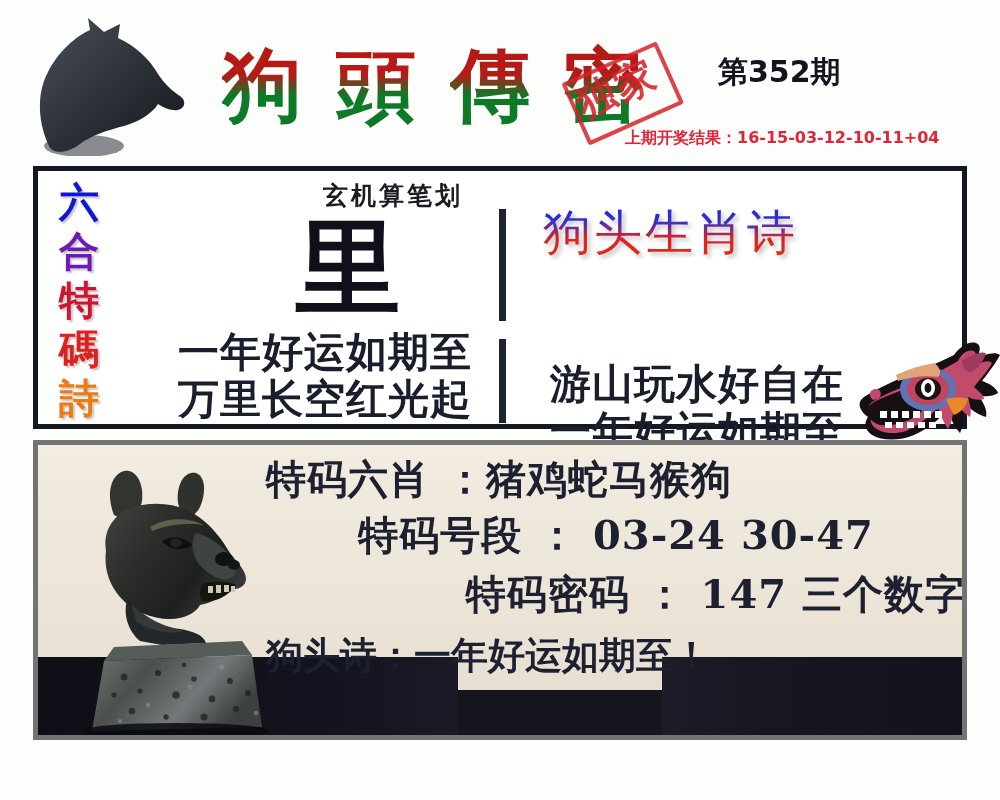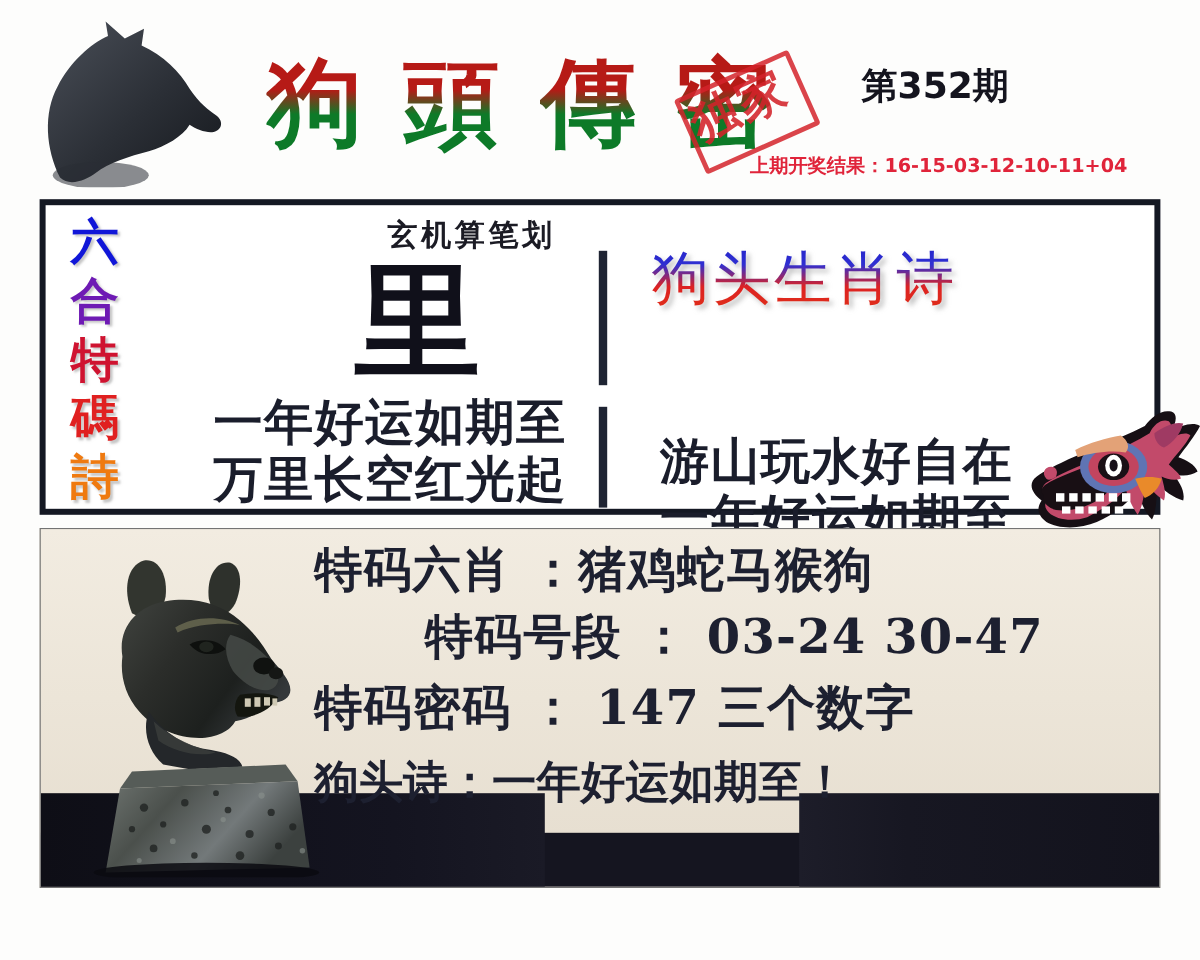--- a/index.html
+++ b/index.html
@@ -145,21 +145,21 @@
   }
   .poem-line{
     font-family:"DejaVu Sans","Liberation Sans",sans-serif;
     font-weight:bold;font-size:41px;line-height:47px;
     color:#1a1d2b;letter-spacing:1px;white-space:nowrap;
   }
 
   
   .panel-b{
     position:absolute;left:33px;top:440px;width:934px;height:300px;
-    border:1px solid #737373;
+    border:5px solid #737373;
     box-sizing:border-box;
     background:#efe8dc;
     overflow:hidden;
   }
   .panel-b .bg-light{
     position:absolute;left:0;top:0;width:100%;height:255px;
     background:linear-gradient(to bottom,#f2ece1 0%,#ece5d8 55%,#e7dfd1 100%);
   }
   .panel-b .bg-dark{
     position:absolute;left:0;bottom:0;width:100%;height:45px;
@@ -182,21 +182,21 @@
     position:absolute;left:228px;top:6px;width:700px;
   }
   .rline{
     font-family:"DejaVu Serif","Liberation Serif",serif;
     font-weight:bold;
     color:#1d2030;
     white-space:nowrap;
   }
   .rline.r0{font-size:40px;line-height:56px;letter-spacing:1px;}
   .rline.r1{font-size:40px;line-height:56px;letter-spacing:1px;text-align:center;}
-  .rline.r2{font-size:40px;line-height:62px;letter-spacing:1px;}
+  .rline.r2{font-size:40px;line-height:62px;letter-spacing:1px;text-align:right;}
   .rline.r3{font-size:37px;line-height:60px;letter-spacing:0px;}
 </style>
 </head>
 <body>
 
 <div id="root">
 
   <div class="header">
 
     <div class="dog-photo">

